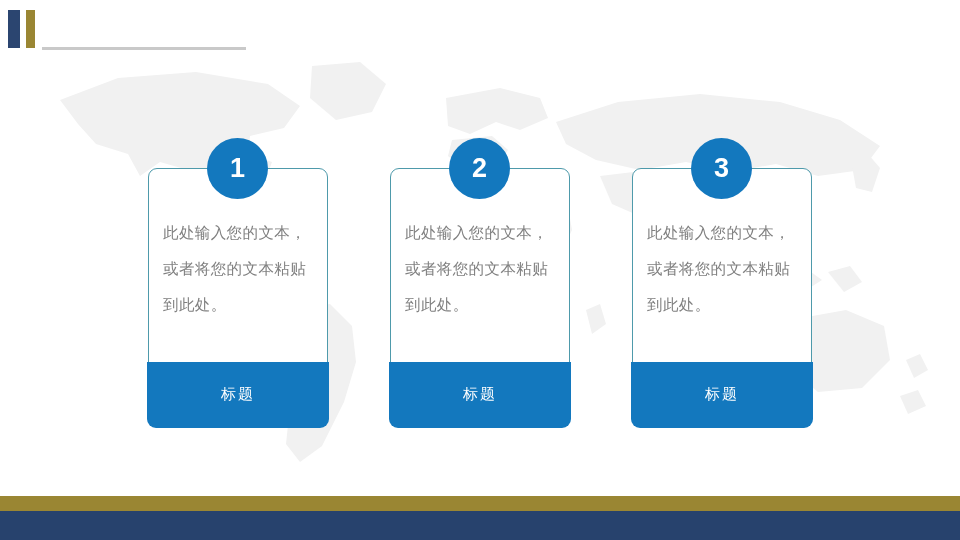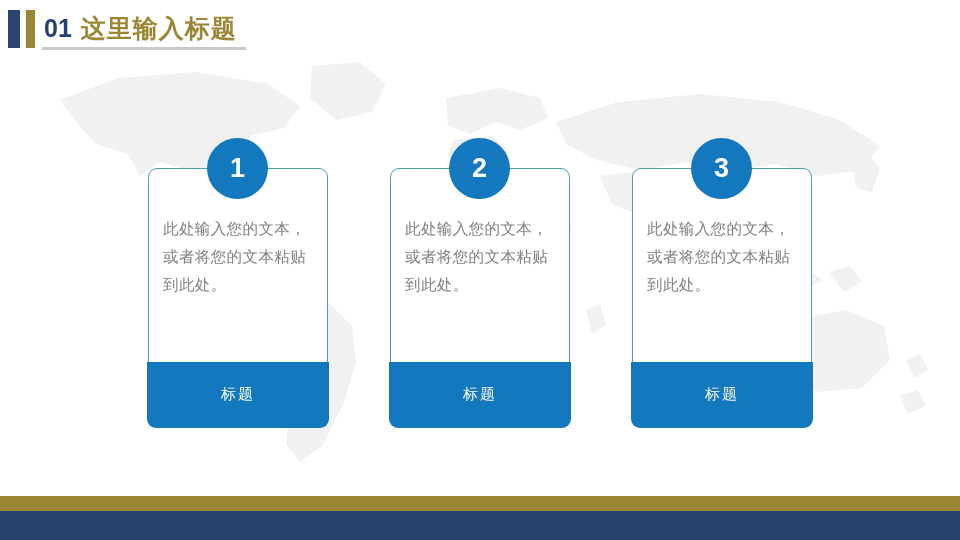--- a/index.html
+++ b/index.html
@@ -95,21 +95,21 @@
     position: absolute;
     left: 0;
     top: 0;
     right: 0;
     height: 194px;
     box-sizing: border-box;
     padding: 46px 16px 0 14px;
   }
   .card-text {
     font-size: 15.5px;
-    line-height: 28px;
+    line-height: 36px;
     color: #808080;
     letter-spacing: 0.4px;
     text-align: left;
   }
 
   .card-footer {
     position: absolute;
     left: -1.6px;
     right: -1.6px;
     bottom: -1.6px;
@@ -208,23 +208,20 @@
       <path d="M790,262 L846,252 L884,268 L890,302 L862,330 L818,334 L792,312 L782,284 Z"></path>
       <path d="M900,338 L918,332 L926,348 L908,356 Z"></path>
 
       <path d="M906,302 L920,296 L928,312 L914,320 Z"></path>
     </g>
   </svg>
 
   <div id="header">
     <div class="hdr-bar" id="hdr-bar-navy"></div>
     <div class="hdr-bar" id="hdr-bar-gold"></div>
-    <div id="hdr-text">
-      <span id="hdr-number">01</span><span id="hdr-title">这里输入标题</span>
-    </div>
     <div id="hdr-underline"></div>
   </div>
 
   <div class="card" id="card-1">
     <div class="card-body">
       <div class="card-text">此处输入您的文本，或者将您的文本粘贴到此处。</div>
     </div>
     <div class="card-footer">
       <span class="card-footer-label">标题</span>
     </div>

